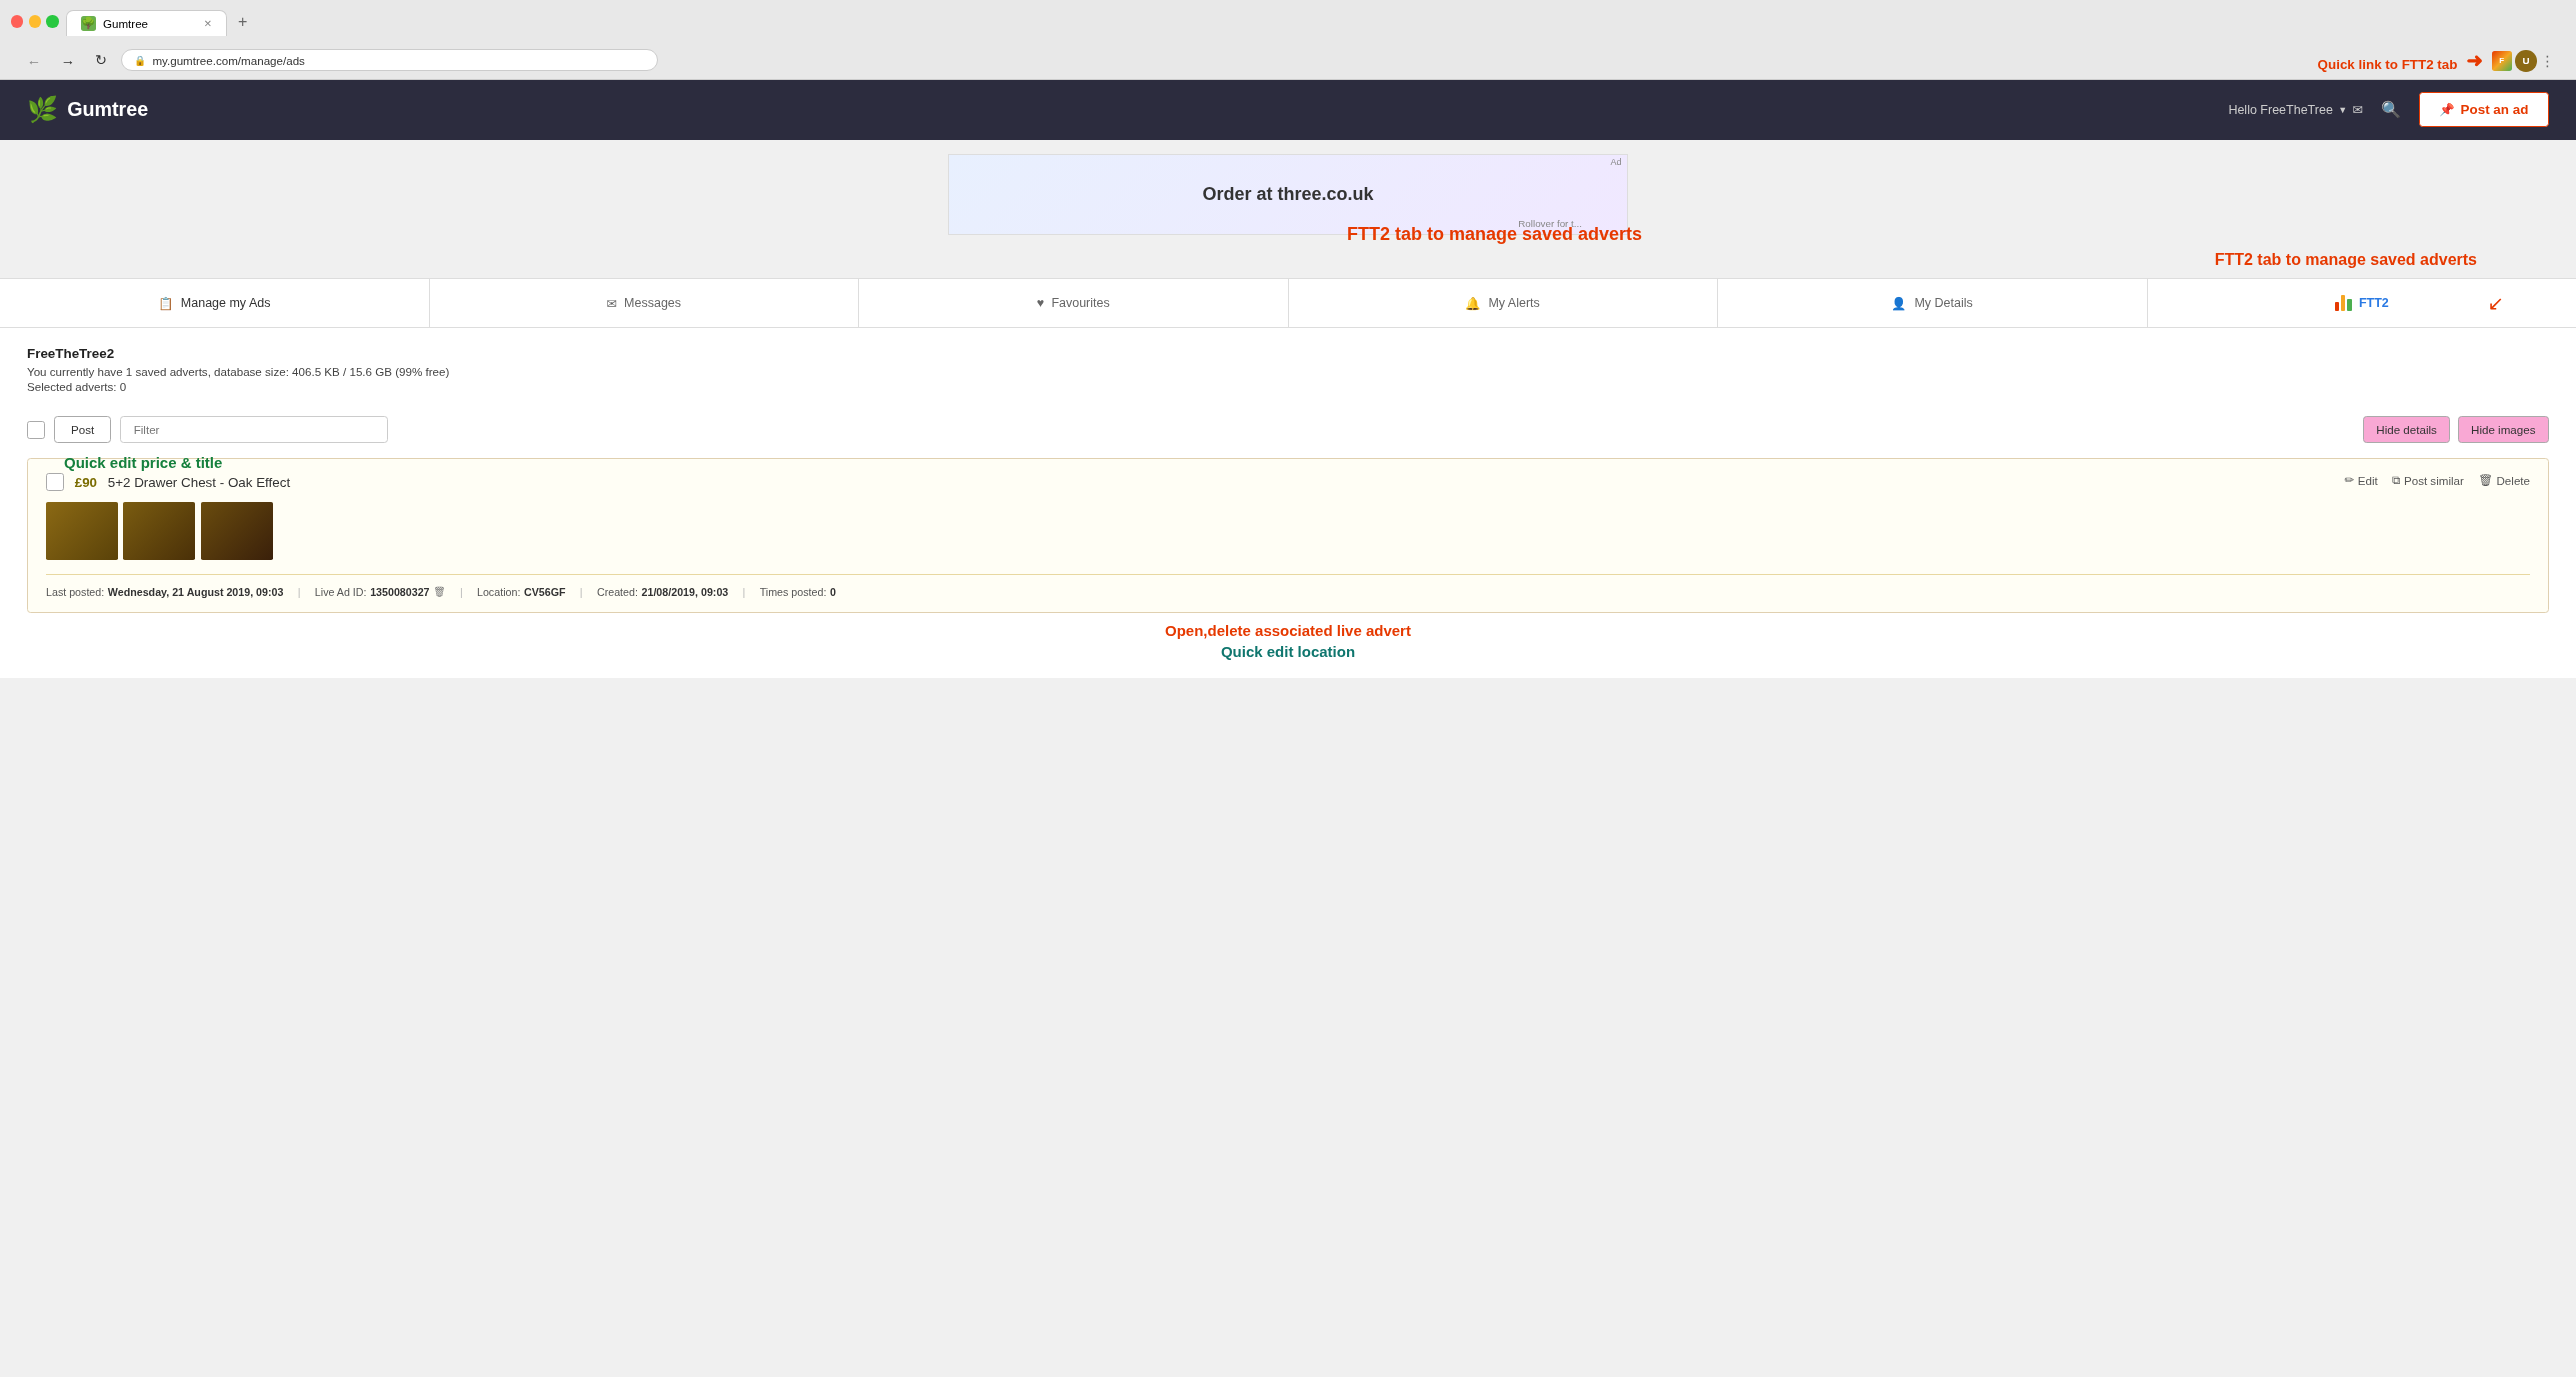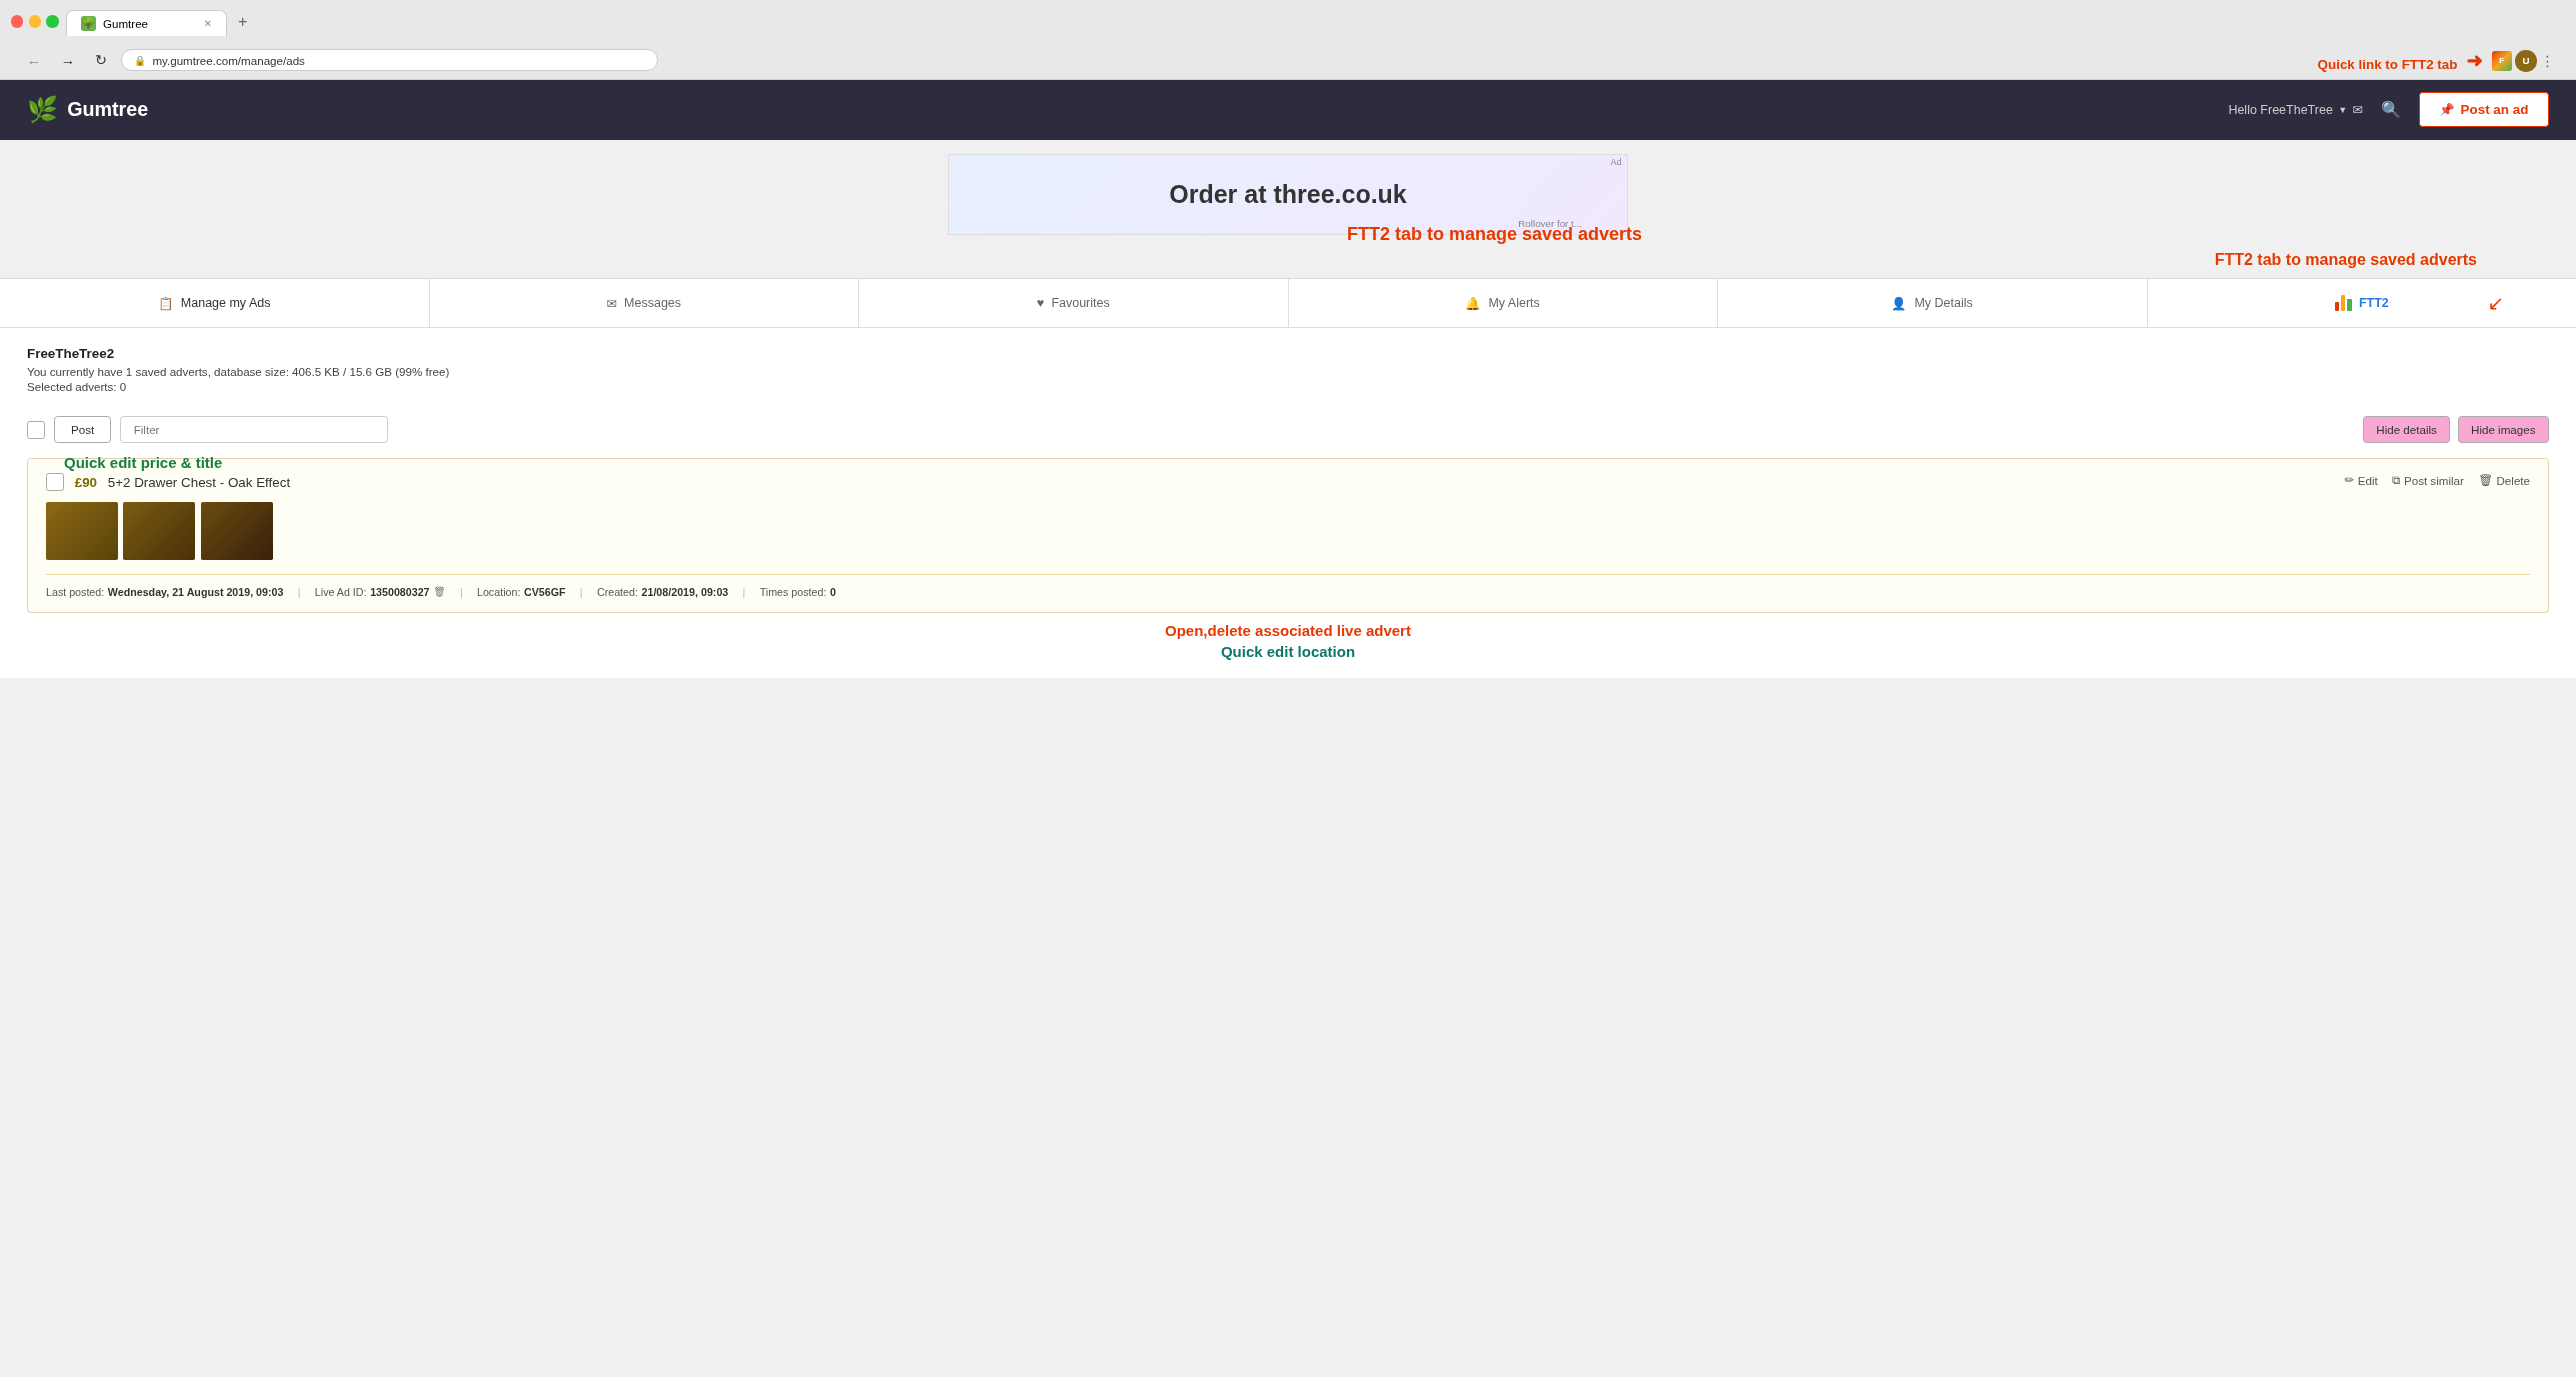--- a/index.html
+++ b/index.html
@@ -38,21 +38,21 @@
     .header-right { display: flex; align-items: center; gap: 18px; }
     .hello-text { color: #ccc; font-size: 12.5px; display: flex; align-items: center; gap: 5.4px; }
     .search-icon { color: #ccc; font-size: 16px; cursor: pointer; }
     .post-ad-btn { background: white; border: 1.8px solid #e63900; color: #e63900; padding: 9px 19.7px; border-radius: 3.6px; font-weight: bold; font-size: 13.4px; cursor: pointer; display: flex; align-items: center; gap: 5.4px; }
     .post-ad-btn .pin-icon { color: #e63900; font-size: 12.5px; }
 
     
     .banner-area { background: #f0f0f0; padding: 14.3px; display: flex; justify-content: center; }
     .banner-ad { background: linear-gradient(135deg, #e8f0fe, #f0e8ff); border: 0.9px solid #ddd; width: 680px; height: 81px; display: flex; align-items: center; justify-content: center; position: relative; }
     .banner-ad-label { position: absolute; top: 1.8px; right: 5.4px; font-size: 9px; color: #888; }
-    .banner-text { font-size: 25px; font-weight: bold; color: #333; }
+    .banner-text { font-size: 18px; font-weight: bold; color: #333; }
     .banner-subtext { position: absolute; bottom: 5.4px; right: 45px; font-size: 9.8px; color: #888; }
 
     
     .nav-tabs { display: flex; border-bottom: 0.9px solid #ddd; border-top: 0.9px solid #ddd; background: white; }
     .nav-tab { flex: 1; padding: 16px 9px; text-align: center; color: #666; font-size: 12.5px; cursor: pointer; display: flex; align-items: center; justify-content: center; gap: 7.2px; border-right: 0.9px solid #ddd; }
     .nav-tab:last-child { border-right: none; }
     .nav-tab.active { font-weight: 500; color: #333; }
     .nav-tab.ftt2-tab { color: #2a7ae4; font-weight: 600; }
 
     

